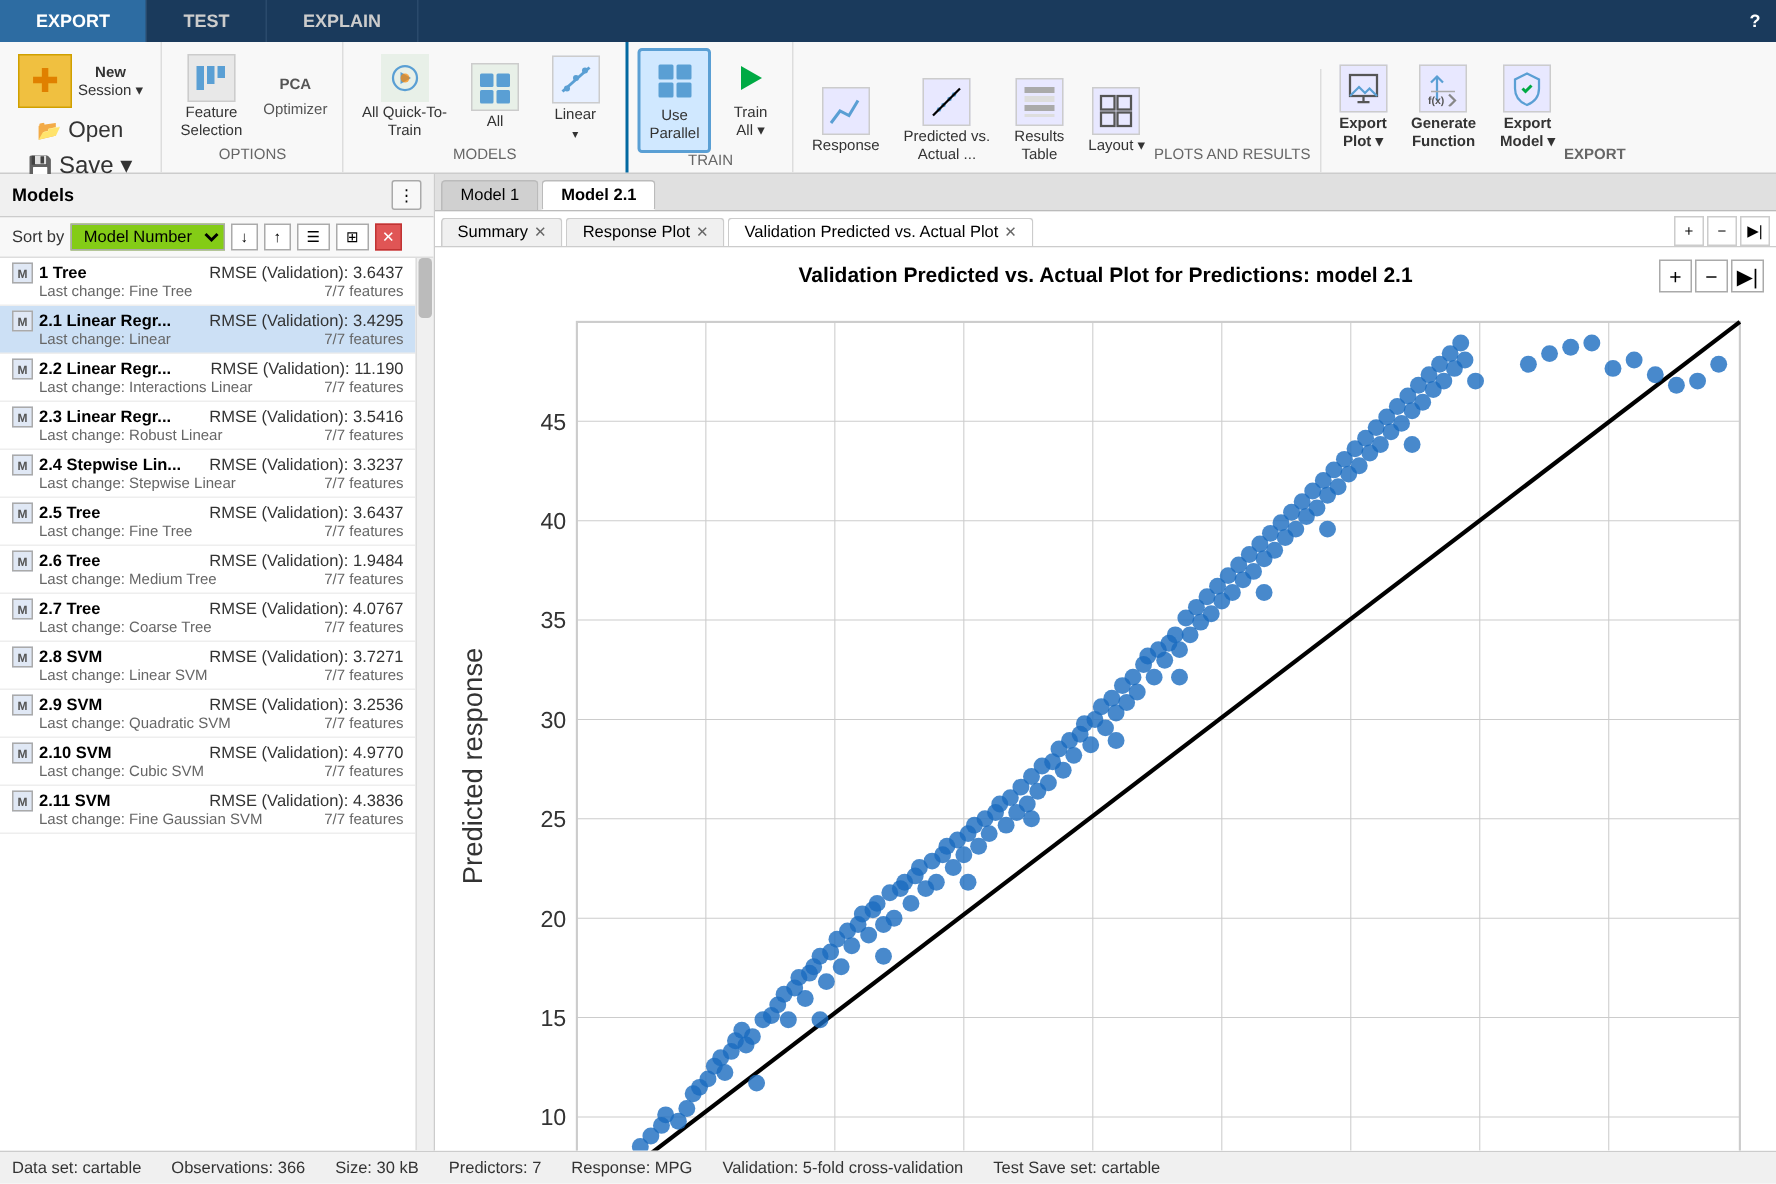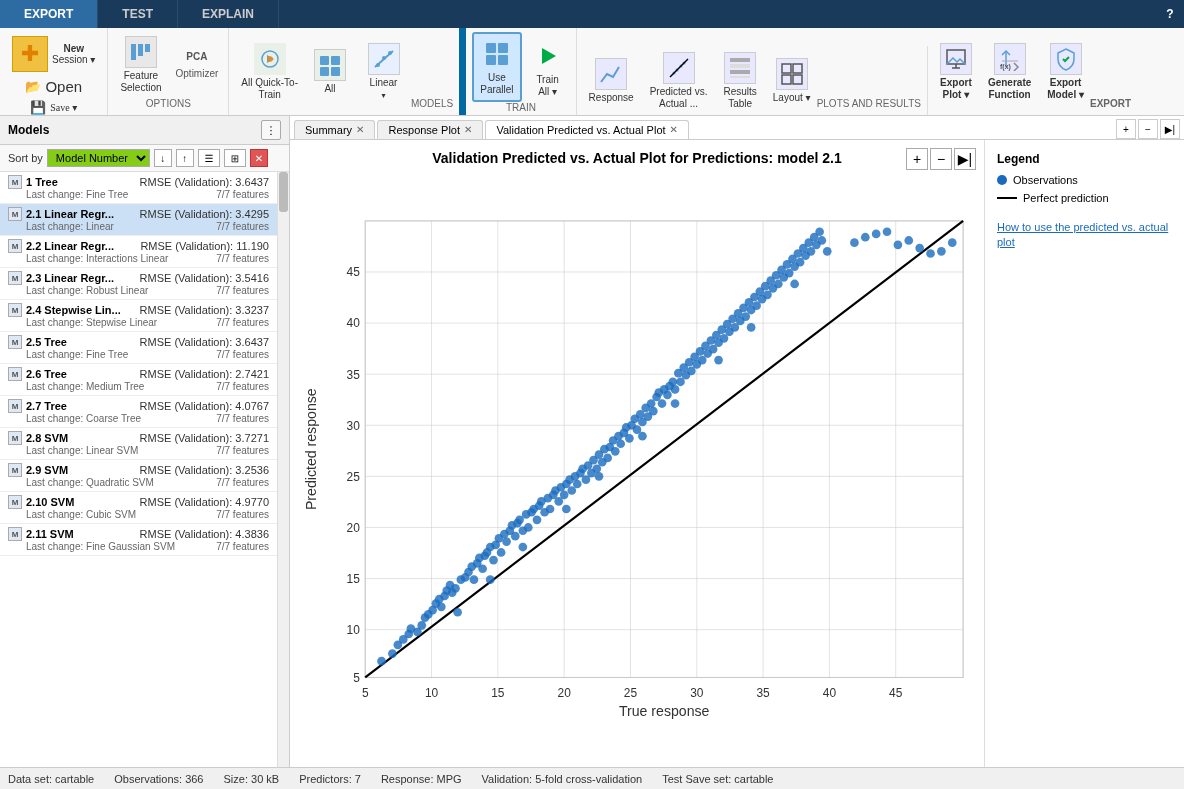--- a/index.html
+++ b/index.html
@@ -103,21 +103,21 @@
         </div>
       </div>
     </div>
     <div style="display:flex;flex-direction:column;gap:1px;">
       <div class="tb-btn" style="flex-direction:row;padding:2px 4px;gap:4px;min-width:auto;">
         <span style="font-size:13px;">📂</span>
         <span style="font-size:15px;">Open</span>
       </div>
       <div class="tb-btn" style="flex-direction:row;padding:2px 4px;gap:4px;min-width:auto;">
         <span style="font-size:13px;">💾</span>
-        <span style="font-size:10px;font-family:Liberation Serif, serif;">Save ▾</span>
+        <span style="font-size:16px;">Save ▾</span>
       </div>
     </div>
     <div class="toolbar-section-label">FILE</div>
   </div>
 
   <div style="display:flex;flex-direction:column;border-right:1px solid #ddd;padding:4px 6px;min-width:120px;">
     <div style="display:flex;gap:4px;flex:1;align-items:center;">
       <div class="tb-btn">
         <div class="tb-btn-icon" style="background:#e8e8e8;border:1px solid #ccc;width:32px;height:32px;display:flex;align-items:center;justify-content:center;">
           <svg width="24" height="24" viewBox="0 0 24 24">
@@ -133,21 +133,21 @@
           <span style="font-size:10px;font-weight:bold;color:#555;">PCA</span>
         </div>
         <div class="tb-btn" style="flex-direction:row;gap:4px;padding:2px 4px;min-width:auto;">
           <span style="font-size:10px;color:#555;">Optimizer</span>
         </div>
       </div>
     </div>
     <div class="toolbar-section-label">OPTIONS</div>
   </div>
 
-  <div style="display:flex;flex-direction:row;border-right:7px solid #0369a1;padding:4px 6px;min-width:180px;">
+  <div style="display:flex;flex-direction:column;border-right:2px solid #0369a1;padding:4px 6px;min-width:180px;">
     <div style="display:flex;gap:4px;flex:1;align-items:center;">
       <div class="tb-btn">
         <div class="tb-btn-icon" style="background:#e8f0e8;border:1px solid #aabba;width:32px;height:32px;display:flex;align-items:center;justify-content:center;">
           <svg width="24" height="24" viewBox="0 0 24 24">
               <circle cx="12" cy="12" r="8" fill="none" stroke="#5a9fd4" stroke-width="1.5"></circle>
               <path d="M9 8l7 4-7 4z" fill="#5a9fd4"></path>
               <circle cx="12" cy="12" r="3" fill="#ff8800" opacity="0.7"></circle>
             </svg>
         </div>
         <div class="tb-btn-label">All Quick-To-<br>Train</div>
@@ -173,21 +173,21 @@
             </svg>
         </div>
         <div class="tb-btn-label">Linear</div>
         <span style="font-size:8px;">▾</span>
       </div>
     </div>
     <div class="toolbar-section-label">MODELS</div>
   </div>
 
   <div style="display:flex;flex-direction:column;border-right:1px solid #ddd;padding:4px 6px;min-width:100px;">
-    <div style="display:flex;gap:4px;flex:1;align-items:flex-end;">
+    <div style="display:flex;gap:4px;flex:1;align-items:flex-start;">
       <div class="tb-btn active" style="border:2px solid #5a9fd4;background:#d0e8ff;">
         <div class="tb-btn-icon" style="width:32px;height:32px;display:flex;align-items:center;justify-content:center;">
           <svg width="26" height="26" viewBox="0 0 26 26">
               <rect x="2" y="2" width="10" height="10" fill="#5a9fd4" rx="1"></rect>
               <rect x="14" y="2" width="10" height="10" fill="#5a9fd4" rx="1"></rect>
               <rect x="2" y="14" width="10" height="10" fill="#5a9fd4" rx="1"></rect>
               <rect x="14" y="14" width="10" height="10" fill="#5a9fd4" rx="1"></rect>
             </svg>
         </div>
         <div class="tb-btn-label">Use<br>Parallel</div>
@@ -390,21 +390,21 @@
       <span>Last change: Fine Tree</span>
       <span>7/7 features</span>
     </div>
   </div>
           <div class="model-item">
     <div class="model-item-row1">
       <div class="model-name">
         <div class="model-icon">M</div>
         <span>2.6 Tree</span>
       </div>
-      <div class="model-rmse">RMSE (Validation): 2.7421</div>
+      <div class="model-rmse">RMSE (Validation): 1.9484</div>
     </div>
     <div class="model-item-row2">
       <span>Last change: Medium Tree</span>
       <span>7/7 features</span>
     </div>
   </div>
           <div class="model-item">
     <div class="model-item-row1">
       <div class="model-name">
         <div class="model-icon">M</div>
@@ -471,20 +471,24 @@
   </div>
         </div>
       <div style="width:12px;background:#f0f0f0;border-left:1px solid #ddd;position:relative;">
         <div style="position:absolute;top:0;left:1px;right:1px;height:40px;background:#bbb;border-radius:3px;"></div>
       </div>
     </div>
   </div>
 
   <div class="content-area">
 
+    <div class="model-tabs">
+      <div class="model-tab">Model 1</div>
+      <div class="model-tab active">Model 2.1</div>
+    </div>
 
     <div class="view-tabs">
       <div class="view-tab">
         <span>Summary</span>
         <span class="view-tab-close">✕</span>
       </div>
       <div class="view-tab">
         <span>Response Plot</span>
         <span class="view-tab-close">✕</span>
       </div>
@@ -733,32 +737,20 @@
           </div>
         </div>
 
         <div class="plot-zoom-btns">
           <div class="zoom-btn">+</div>
           <div class="zoom-btn">−</div>
           <div class="zoom-btn">▶|</div>
         </div>
       </div>
 
-      <div class="legend-panel">
-        <div class="legend-title">Legend</div>
-        <div class="legend-item">
-          <div class="legend-dot"></div>
-          <span>Observations</span>
-        </div>
-        <div class="legend-item">
-          <div class="legend-line"></div>
-          <span>Perfect prediction</span>
-        </div>
-        <a class="legend-link">How to use the predicted vs. actual plot</a>
-      </div>
     </div>
   </div>
 </div>
 
 <div class="status-bar">
   <span>Data set: cartable</span>
   <span>Observations: 366</span>
   <span>Size: 30 kB</span>
   <span>Predictors: 7</span>
   <span>Response: MPG</span>

